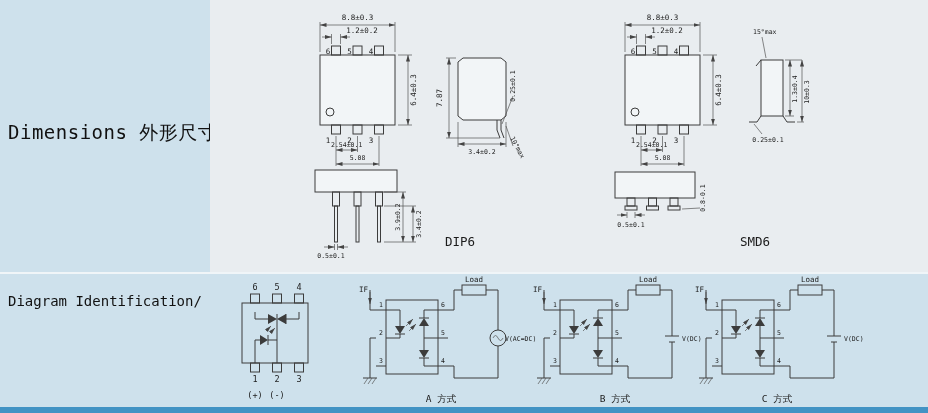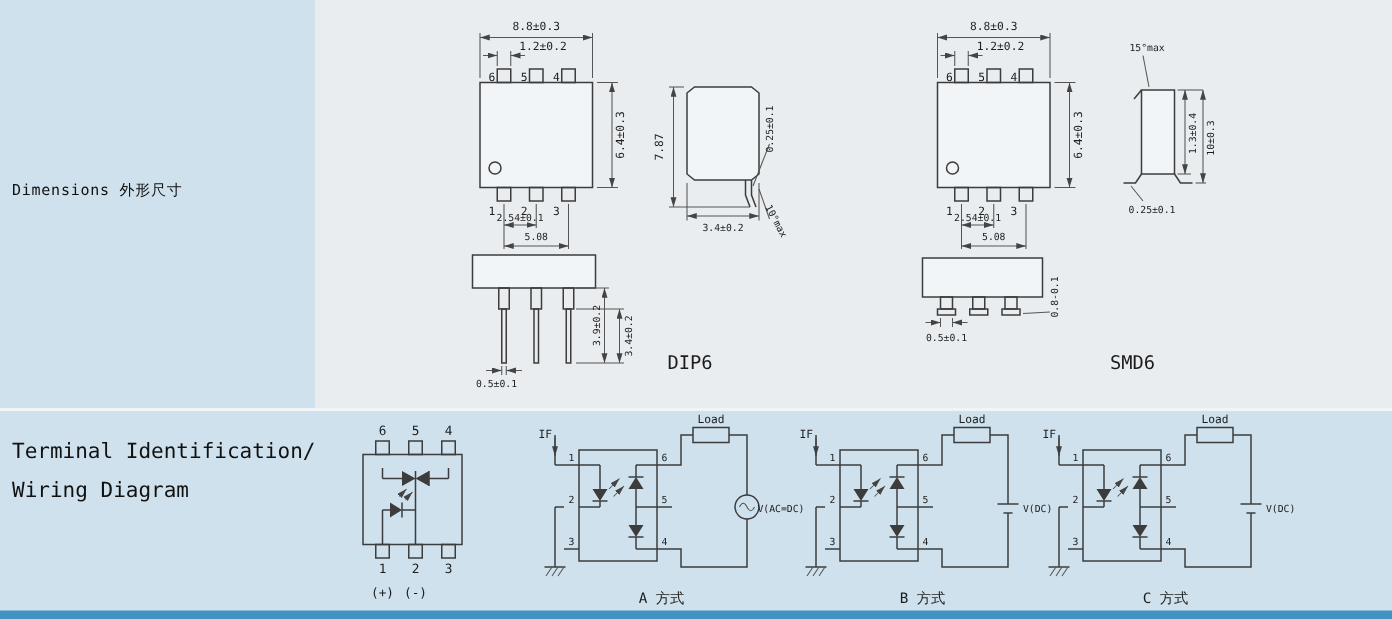--- a/index.html
+++ b/index.html
@@ -3,21 +3,21 @@
 <meta charset="utf-8">
 <style>
   *{margin:0;padding:0;box-sizing:border-box}
   html,body{width:928px;height:413px}
   body{font-family:"DejaVu Sans Mono",monospace;background:#fff;overflow:hidden}
   .page{position:relative;width:928px;height:413px;overflow:hidden;background:#cee1ec}
   .row-dim{position:absolute;top:0;left:0;width:928px;height:272px;background:#cee1ec}
   .row-dim .content{position:absolute;left:210px;top:0;width:718px;height:272px;background:#e9edf0}
   .row-wire{position:absolute;top:272px;left:0;width:928px;height:135px;background:#cee1ec;border-top:2px solid #f0f5f8}
   .bottom-bar{position:absolute;bottom:0;left:0;width:928px;height:6px;background:#4293c4}
-  .heading-dim{position:absolute;left:8px;top:120px;font-size:10px;color:#111;letter-spacing:.5px;white-space:nowrap}
+  .heading-dim{position:absolute;left:8px;top:120px;font-size:19px;color:#111;letter-spacing:.5px;white-space:nowrap}
   .heading-wire{position:absolute;left:8px;top:14px;font-size:14px;color:#111;line-height:26px;white-space:nowrap}
   .wire-svg{position:absolute;left:210px;top:0}
   svg text{font-family:"DejaVu Sans Mono",monospace;fill:#1c1c1c}
   .t6{font-size:6.5px}.t7{font-size:7.5px}.t8{font-size:8.5px}.t9{font-size:9.5px}.t12{font-size:12.5px}
   .ln{stroke:#3c3c3c;fill:none;stroke-width:1}
   .lnf{stroke:#3c3c3c;fill:#f2f5f7;stroke-width:1}
   .lnp{fill:#3c3c3c;stroke:none}
   .dim{stroke:#555;fill:none;stroke-width:0.7}
 </style>
 </head>
@@ -235,22 +235,21 @@
           </g>
         </g>
 
         <text class="t12" text-anchor="middle" x="545" y="246">SMD6</text>
       </svg>
     </div>
   </section>
 
   <section class="row-wire">
     <div class="heading-wire">
-      <div>Terminal Identification/</div>
-      <div>Wiring Diagram</div>
+      <div>Diagram Identification/</div>
     </div>
 
     <svg class="wire-svg" width="718" height="133" viewBox="0 0 718 133">
       <defs>
         <marker id="arW" markerUnits="userSpaceOnUse" markerWidth="7" markerHeight="6" refX="6.5" refY="2" orient="auto-start-reverse">
           <path d="M0,0L6.5,2L0,4Z" fill="#444"></path>
         </marker>
       </defs>
 
       <g>

